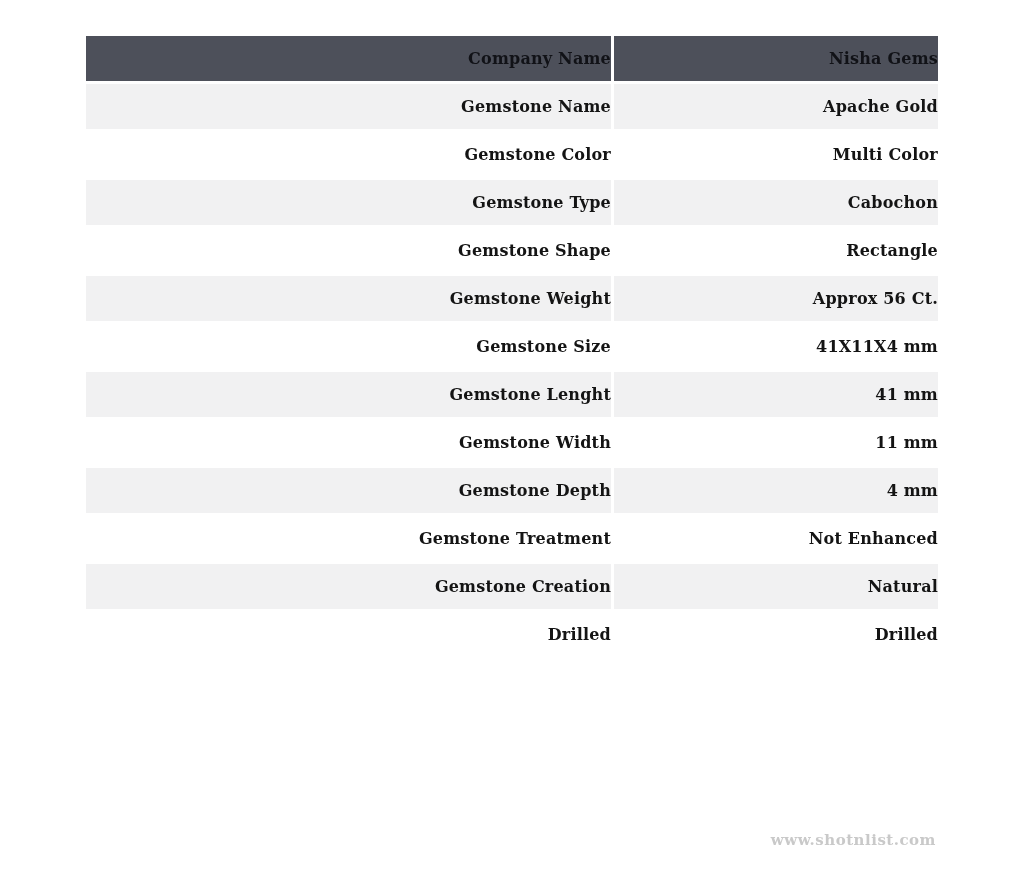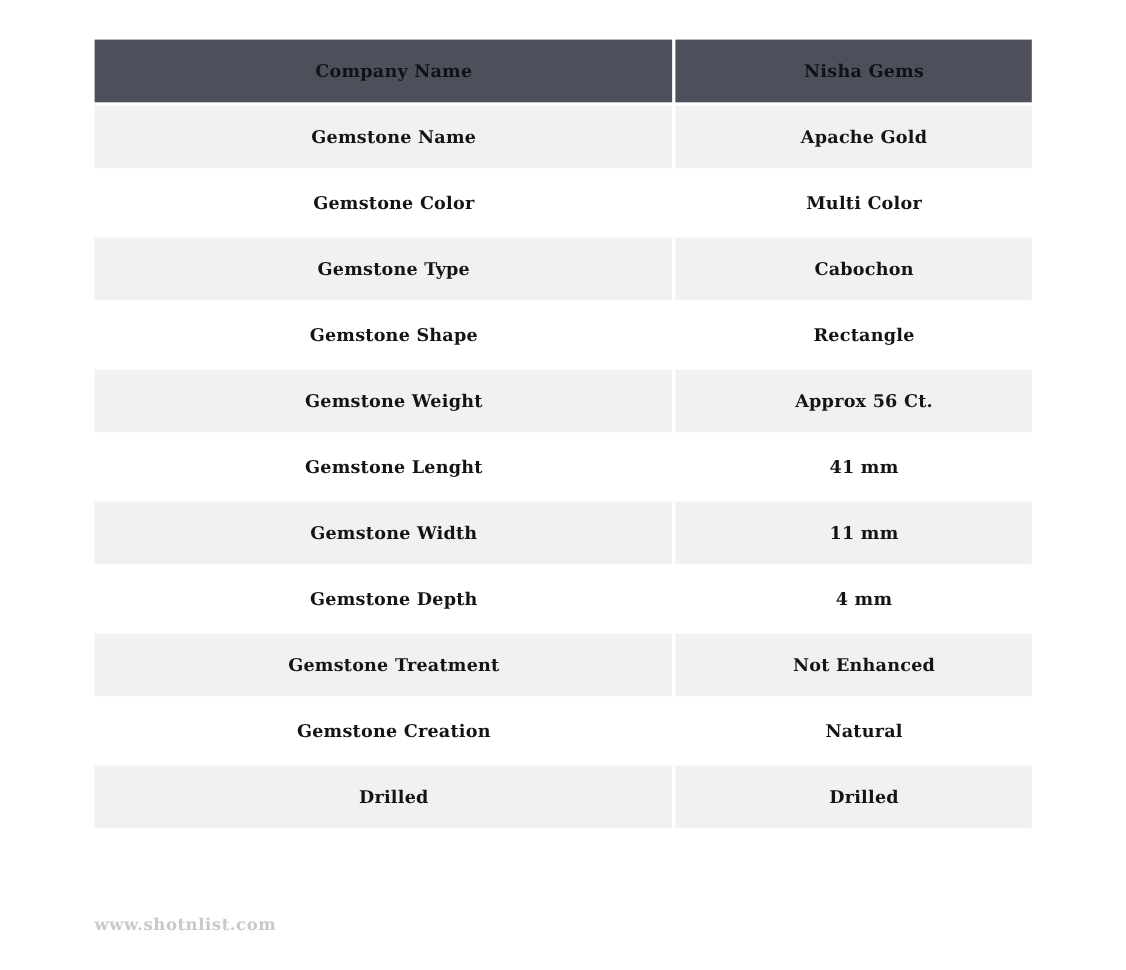--- a/index.html
+++ b/index.html
@@ -21,43 +21,43 @@
     border-spacing: 3px;
     table-layout: fixed;
     width: 858px;
     position: absolute;
     left: 83px;
     top: 33px;
   }
   col.c1 { width: 525px; }
   col.c2 { width: 324px; }
   th, td {
-    height: 57px;
+    height: 45px;
     vertical-align: middle;
-    text-align: center;
+    text-align: right;
     padding: 0 0 0 19px;
     font-size: 16px;
     font-weight: bold;
     color: #141414;
     letter-spacing: 0.2px;
     white-space: nowrap;
     overflow: hidden;
   }
   thead th {
     background: #4d505a;
     color: #111217;
   }
   tbody tr:nth-child(odd) td { background: #f1f1f2; }
   tbody tr:nth-child(even) td { background: #ffffff; }
   .watermark {
     position: absolute;
     left: 86px;
     top: 831px;
     width: 850px;
-    text-align: left;
+    text-align: right;
     font-size: 15px;
     font-weight: bold;
     color: #c9c9c9;
     letter-spacing: 0.5px;
   }
 </style>
 </head>
 <body>
 
 <div class="page">
@@ -88,20 +88,24 @@
       </tr>
       <tr>
         <td>Gemstone Shape</td>
         <td>Rectangle</td>
       </tr>
       <tr>
         <td>Gemstone Weight</td>
         <td>Approx 56 Ct.</td>
       </tr>
       <tr>
+        <td>Gemstone Size</td>
+        <td>41X11X4 mm</td>
+      </tr>
+      <tr>
         <td>Gemstone Lenght</td>
         <td>41 mm</td>
       </tr>
       <tr>
         <td>Gemstone Width</td>
         <td>11 mm</td>
       </tr>
       <tr>
         <td>Gemstone Depth</td>
         <td>4 mm</td>

